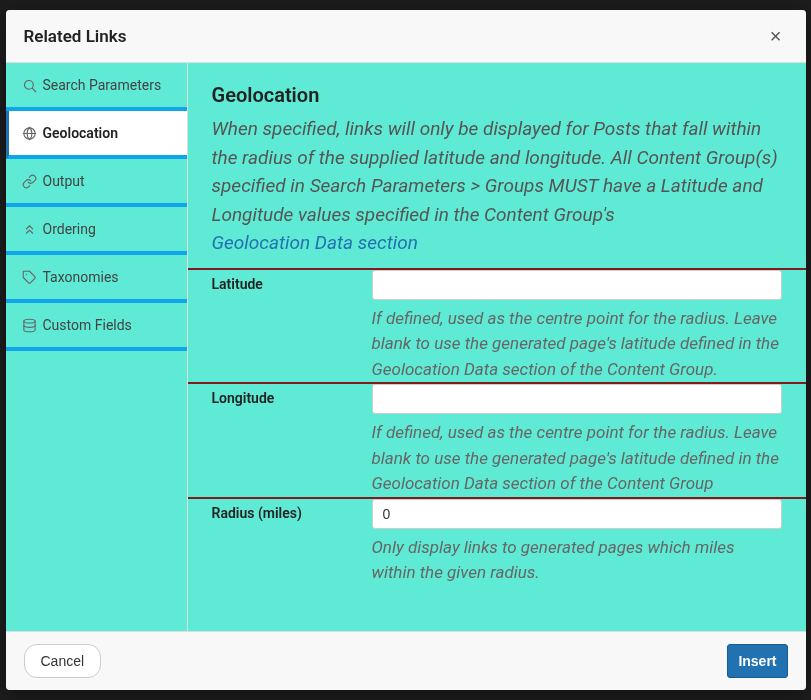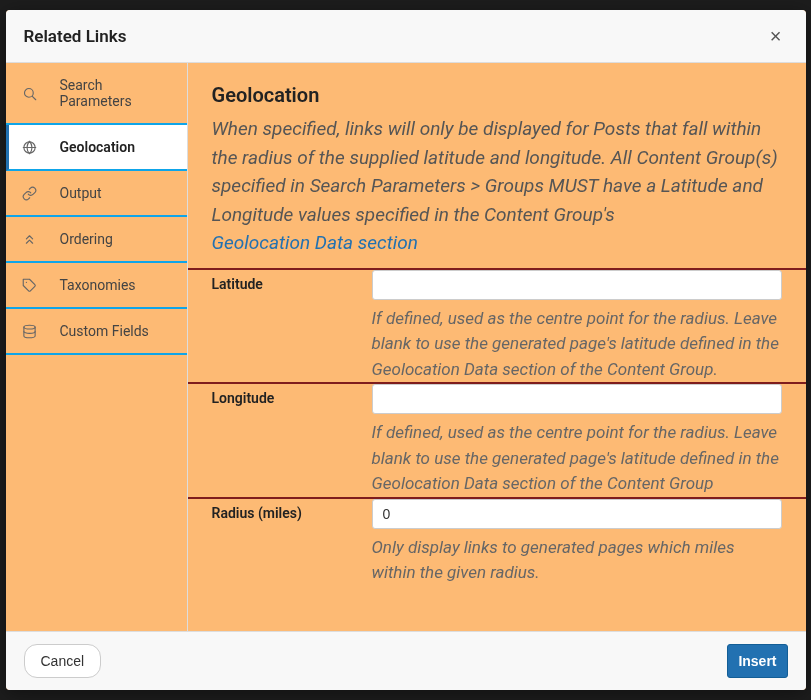--- a/index.html
+++ b/index.html
@@ -24,21 +24,21 @@
     .modal-overlay {
       position: absolute;
       top: 0; left: 0; right: 0; bottom: 0;
       background: rgba(0,0,0,0.5);
       display: flex;
       align-items: center;
       justify-content: center;
     }
 
     .modal {
-      background: #fdba74;
+      background: #5eead4;
       border-radius: 4px;
       width: 800px;
       height: 680px;
       display: flex;
       flex-direction: column;
       box-shadow: 0 4px 20px rgba(0,0,0,0.4);
       position: relative;
     }
 
     .modal-header {
@@ -78,26 +78,26 @@
       width: 182px;
       border-right: 1px solid #ddd;
       flex-shrink: 0;
       display: flex;
       flex-direction: column;
     }
 
     .sidebar-item {
       display: flex;
       align-items: center;
-      gap: 22px;
+      gap: 5px;
       padding: 14px 16px;
       cursor: pointer;
       color: #444;
       font-size: 14px;
-      border-bottom: 2px solid #0ea5e9;
+      border-bottom: 4px solid #0ea5e9;
     }
 
     .sidebar-item.active {
       background: #fff;
       color: #222;
       font-weight: 600;
       border-left: 3px solid #2271b1;
       padding-left: 13px;
     }
 

